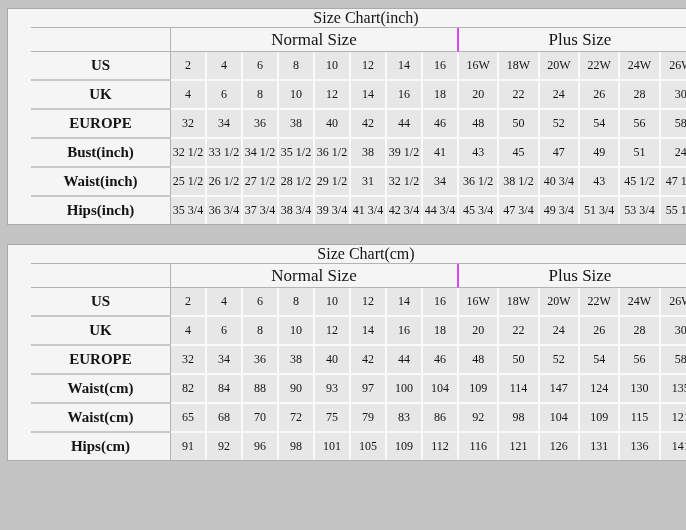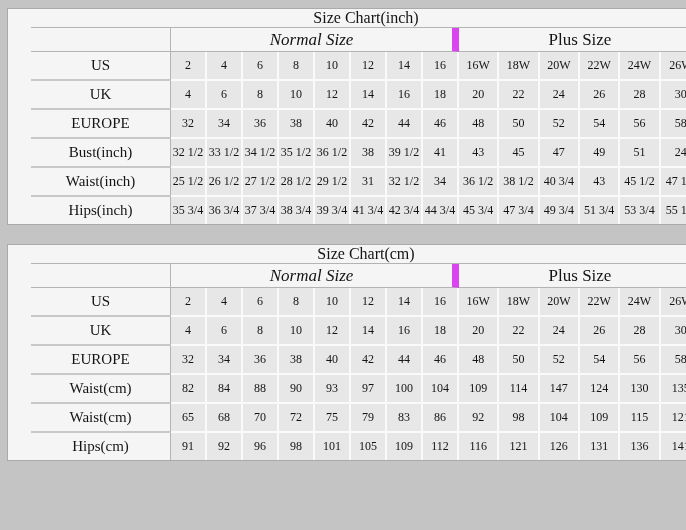--- a/index.html
+++ b/index.html
@@ -49,29 +49,29 @@
     border-right: 1px solid #b3b3b3;
     border-bottom: 1px solid #b3b3b3;
   }
   .group-cell {
     height: 23px;
     font-size: 17px;
     background: #f5f5f5;
     border-bottom: 1px solid #b3b3b3;
   }
   .group-cell.normal {
-    border-right: 7px solid #d946ef;
-    font-style: italic;
+    border-right: 2px solid #d946ef;
   }
   .label-cell {
     height: 27px;
     font-size: 15px;
     background: #f5f5f5;
     border-right: 1px solid #b3b3b3;
     border-bottom: 2px solid #c8c8c8;
+    font-weight: bold;
   }
   .data-cell {
     height: 27px;
     font-size: 12px;
     background: #e7e7e7;
     border-right: 2px solid #fafafa;
     border-bottom: 2px solid #fafafa;
   }
   tr td:last-child { border-right: none; }
   tbody tr:last-child .label-cell,

